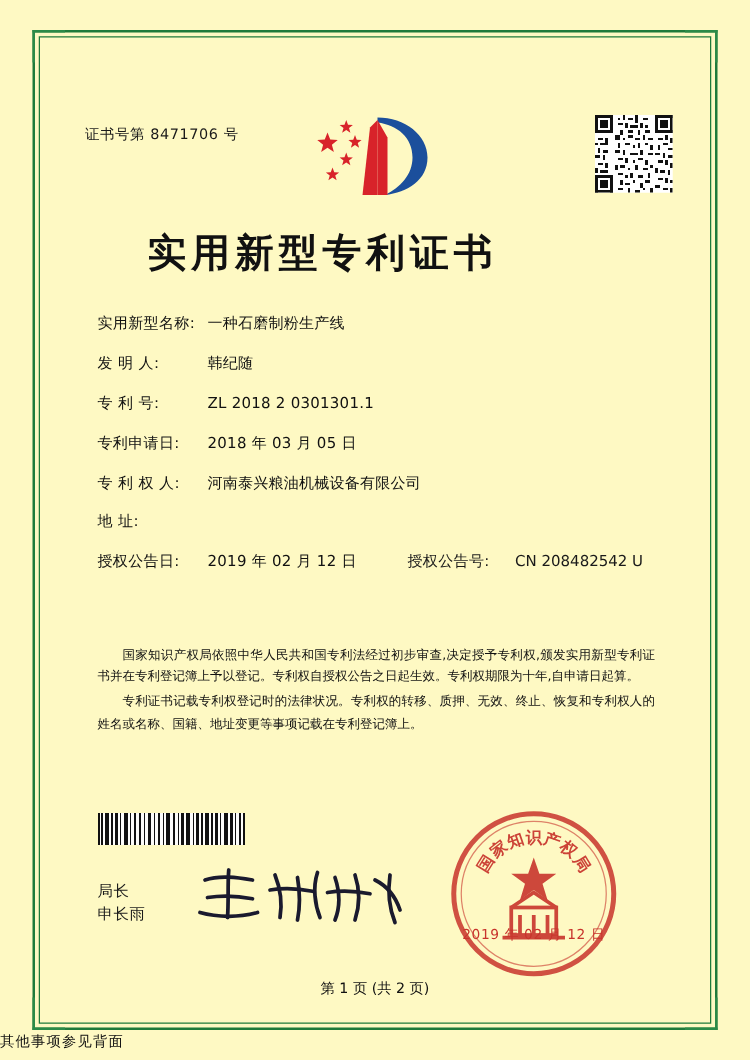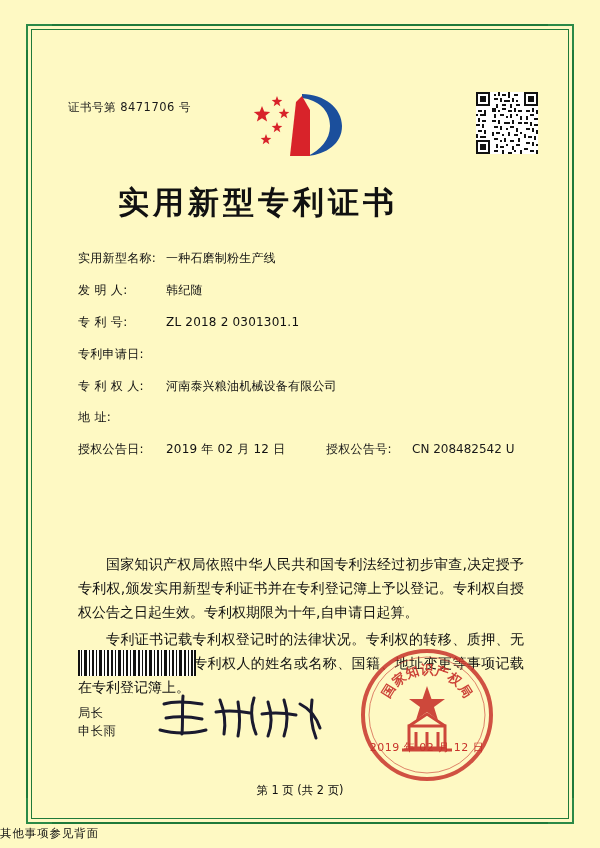--- a/index.html
+++ b/index.html
@@ -115,25 +115,24 @@
     width: 86px;
     white-space: nowrap;
     letter-spacing: 0.3px;
   }
   .field-row.split .field-value2 { flex: 1 1 auto; }
 
   .paragraphs {
     position: absolute;
     left: 78px; top: 516px;
     width: 446px;
-    font-size: 14px;
+    font-size: 10px;
     line-height: 1.72;
     text-align: justify;
     color: #111;
-    margin-top: 36px;
   }
   .paragraphs p {
     margin: 0 0 3px 0;
     text-indent: 2em;
   }
 
   .barcode {
     position: absolute;
     left: 78px; top: 650px;
     width: 118px; height: 26px;
@@ -338,20 +337,21 @@
     <div class="field-row">
       <span class="field-label w1">发 明 人:</span>
       <span class="field-value">韩纪随</span>
     </div>
     <div class="field-row">
       <span class="field-label w1">专 利 号:</span>
       <span class="field-value">ZL 2018 2 0301301.1</span>
     </div>
     <div class="field-row">
       <span class="field-label w1">专利申请日:</span>
+      <span class="field-value">2018 年 03 月 05 日</span>
     </div>
     <div class="field-row">
       <span class="field-label w1">专 利 权 人:</span>
       <span class="field-value">河南泰兴粮油机械设备有限公司</span>
     </div>
     <div class="field-row">
       <span class="field-label w1">地 址:</span>
     </div>
     <div class="field-row split">
       <span class="field-label w1">授权公告日:</span>

